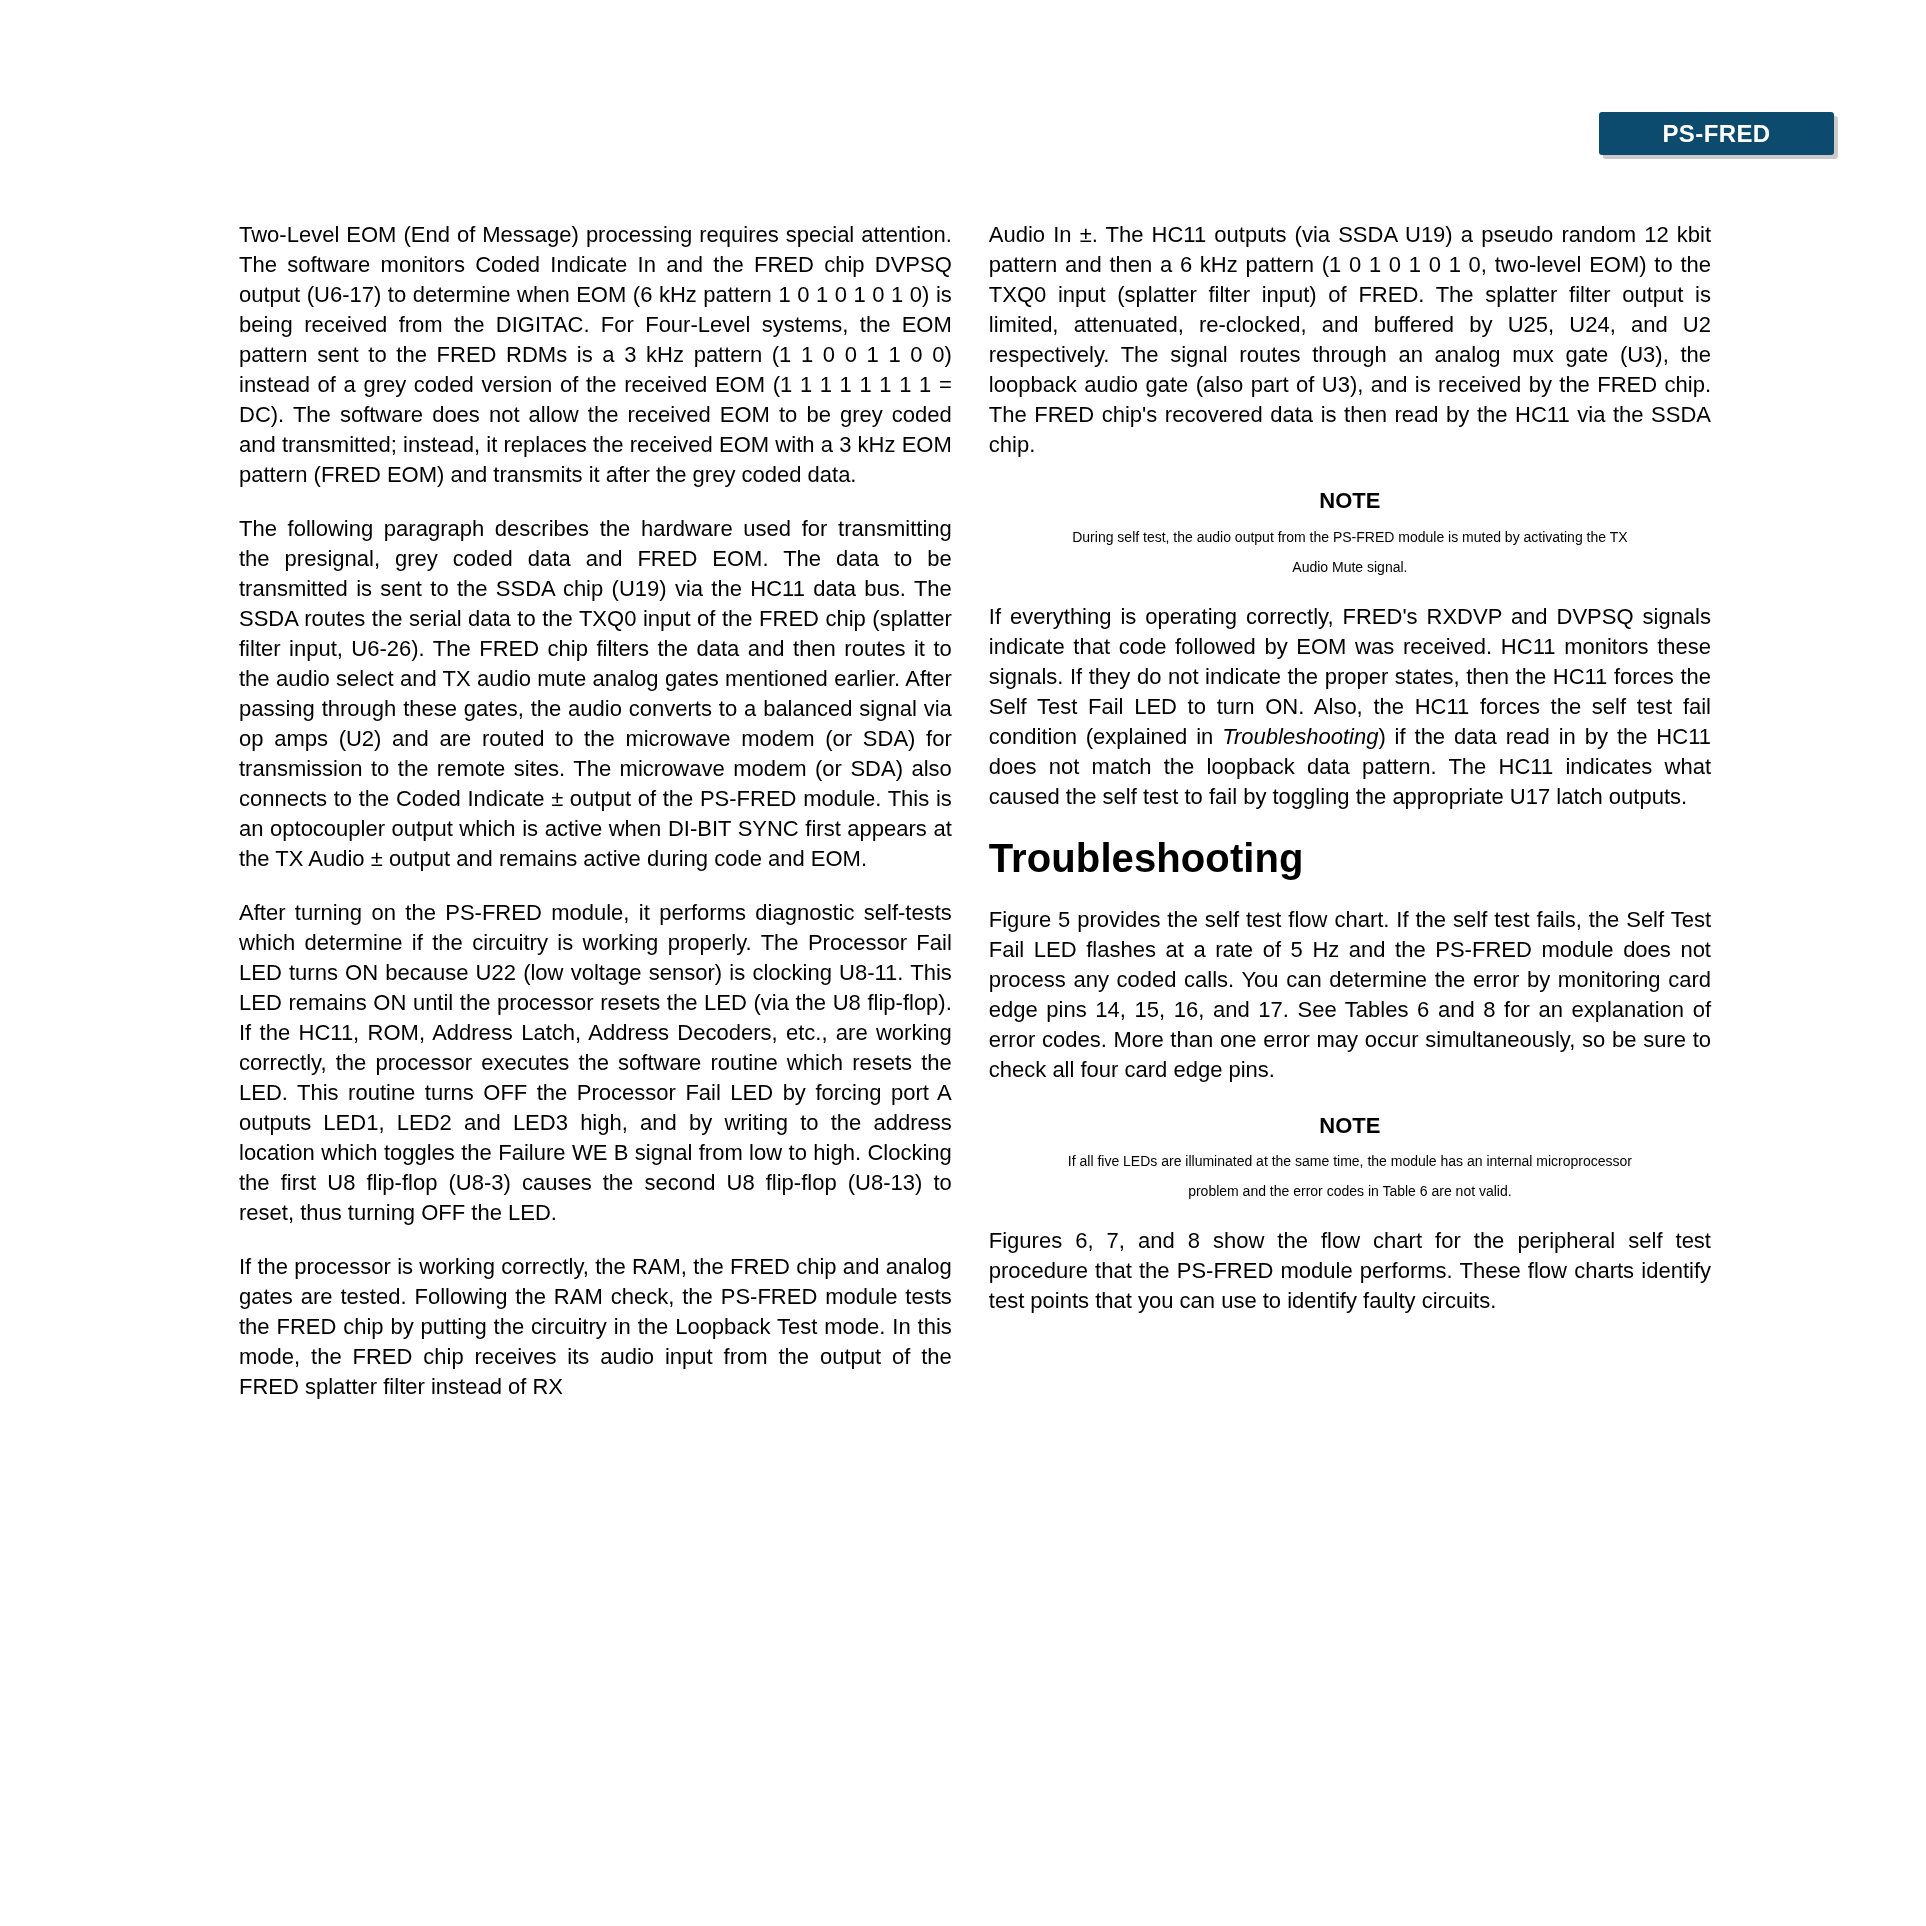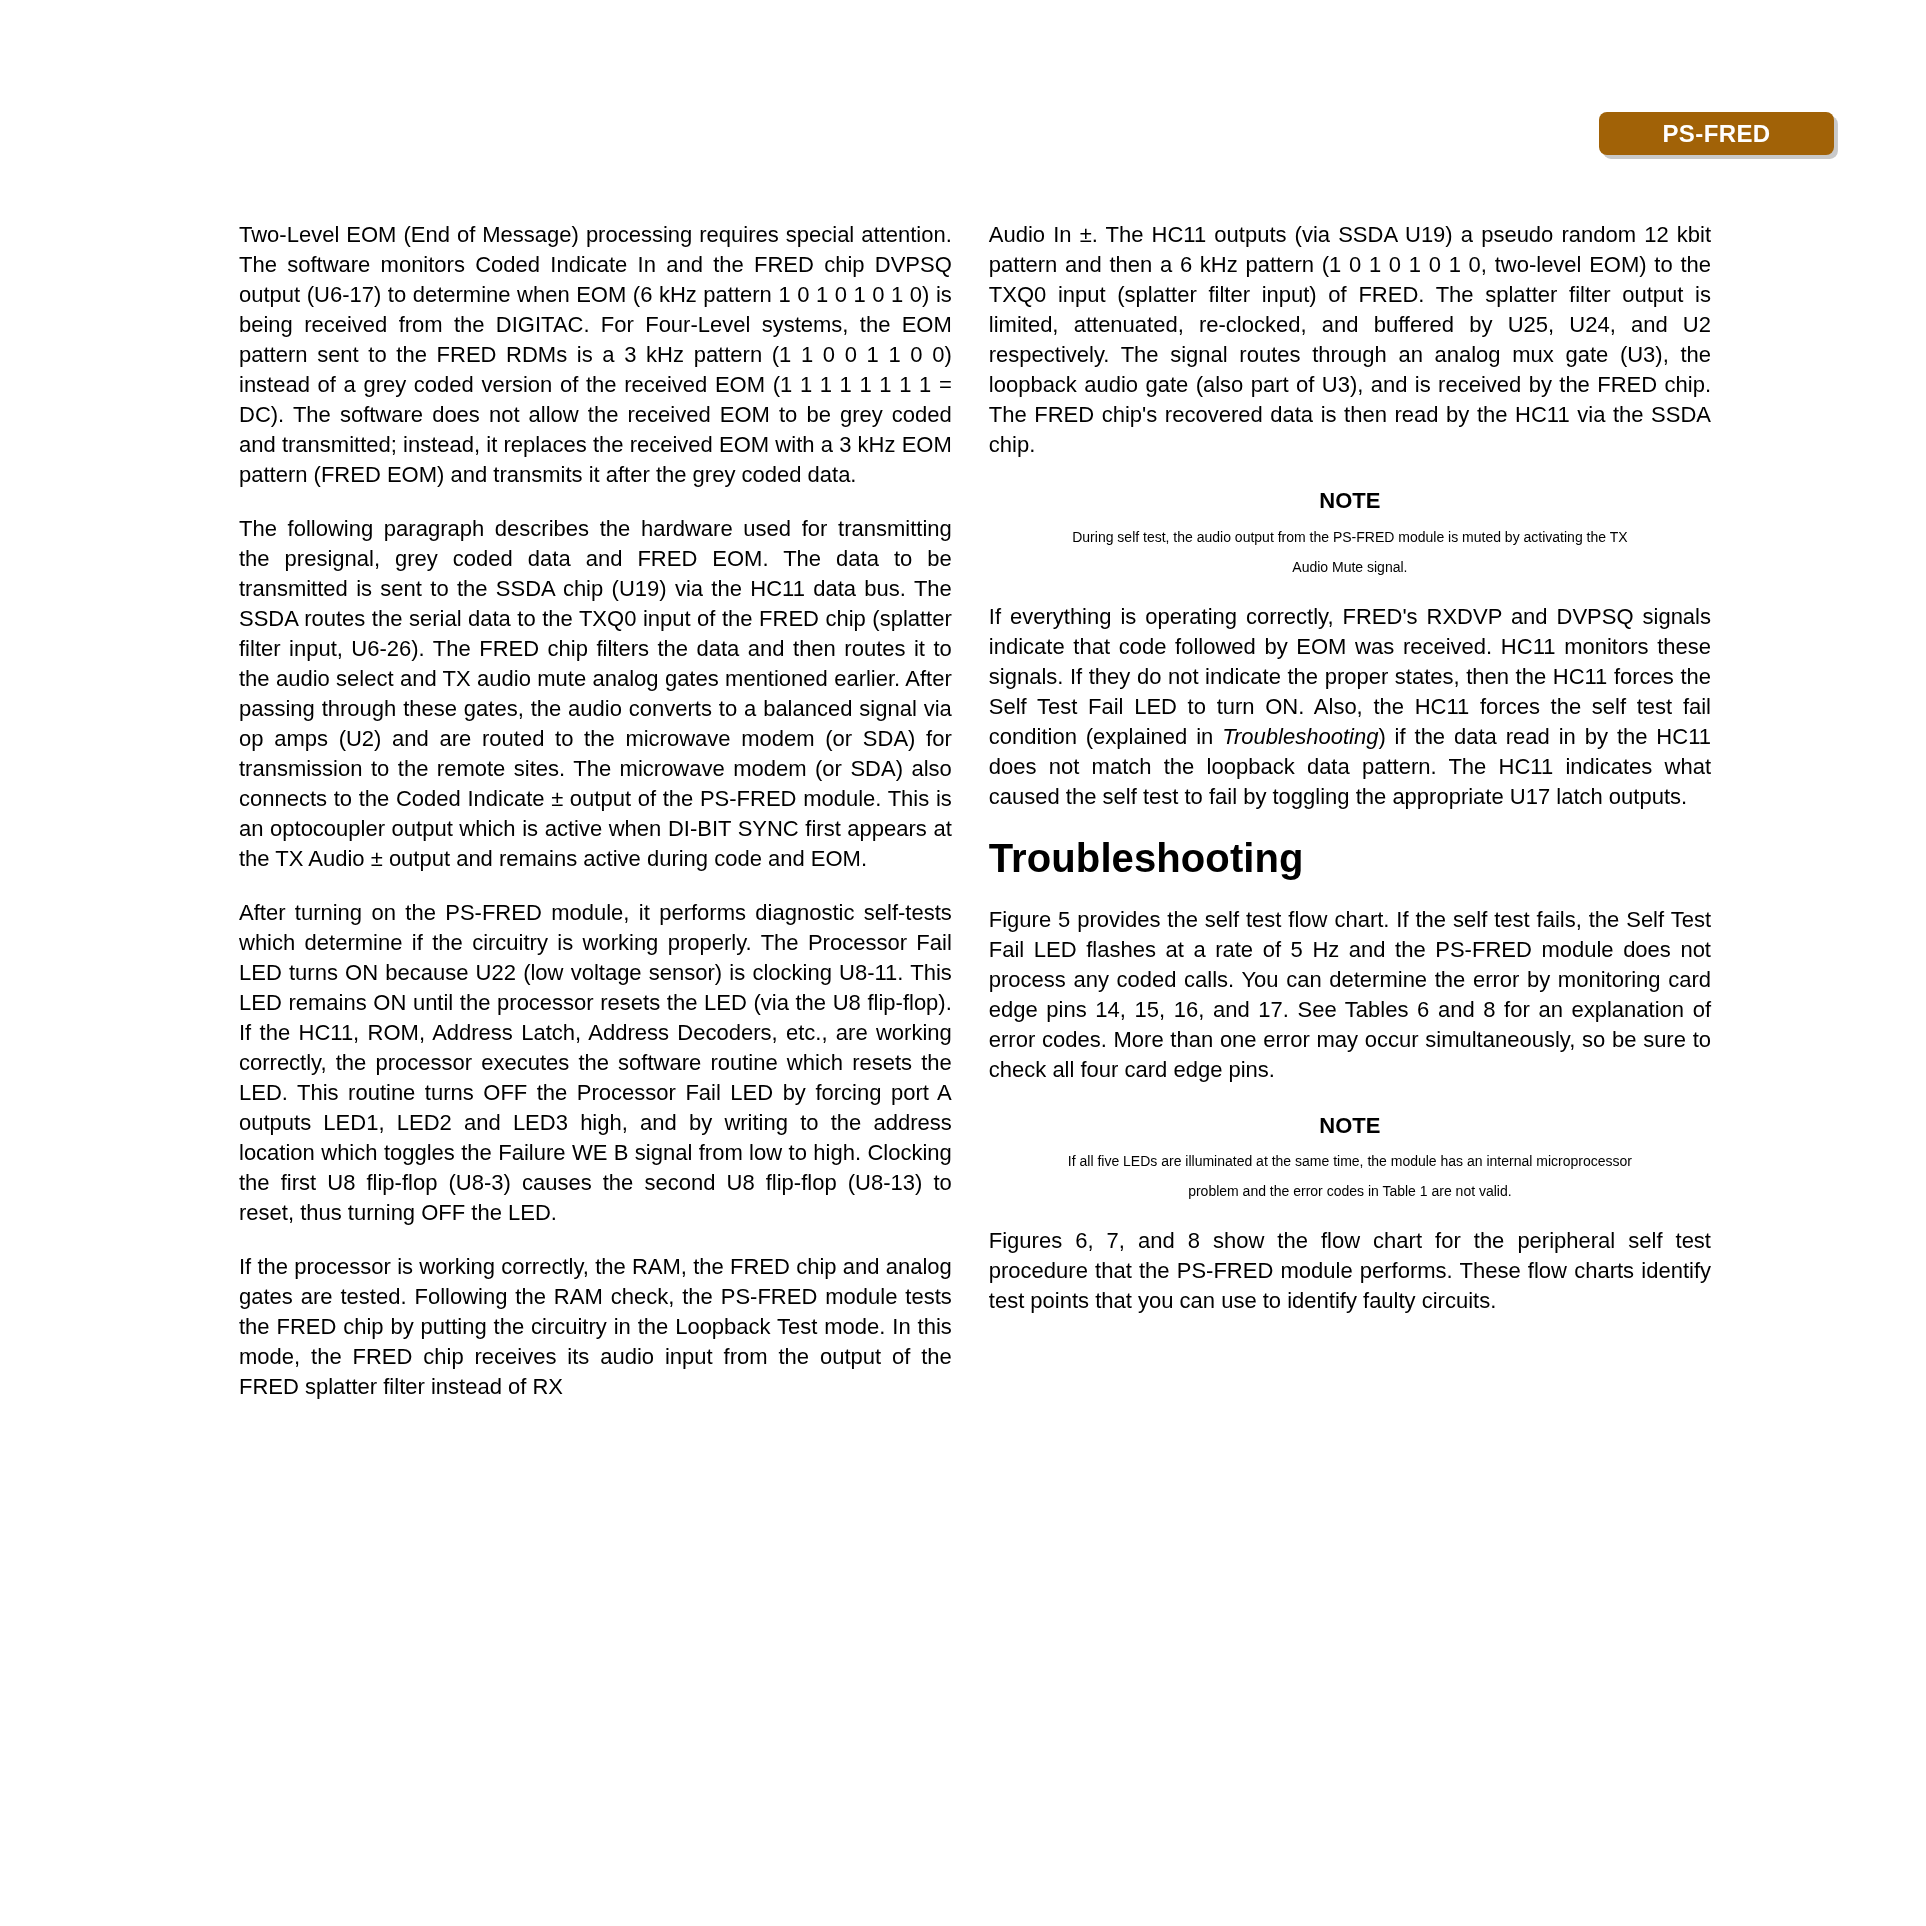--- a/index.html
+++ b/index.html
@@ -21,22 +21,22 @@
     padding: 0;
   }
 
   
   .header-tab {
     position: absolute;
     top: 112px;
     right: 105px;
     width: 235px;
     height: 43px;
-    background: #a16207;
-    border-radius: 8px;
+    background: #0c4a6e;
+    border-radius: 3px;
     box-shadow: 3.9px 3.9px 0 0 #c9c9c9;
   }
   .header-tab .tab-label {
     position: absolute;
     inset: 0;
     display: flex;
     align-items: center;
     justify-content: center;
     color: #ffffff;
     font-size: 24px;
@@ -132,21 +132,21 @@
       </div>
 
       <p class="body"><span>If everything is operating correctly, FRED's RXDVP and DVPSQ signals indicate that code followed by EOM was received. HC11 monitors these signals. If they do not indicate the proper states, then the HC11 forces the Self Test Fail LED to turn ON. Also, the HC11 forces the self test fail condition (explained in </span><em class="ital">Troubleshooting</em><span>) if the data read in by the HC11 does not match the loopback data pattern. The HC11 indicates what caused the self test to fail by toggling the appropriate U17 latch outputs.</span></p>
 
       <h1 class="section-big">Troubleshooting</h1>
 
       <p class="body">Figure 5 provides the self test flow chart. If the self test fails, the Self Test Fail LED flashes at a rate of 5 Hz and the PS-FRED module does not process any coded calls. You can determine the error by monitoring card edge pins 14, 15, 16, and 17. See Tables 6 and 8 for an explanation of error codes. More than one error may occur simultaneously, so be sure to check all four card edge pins.</p>
 
       <div class="note note-wide">
         <div class="note-title">NOTE</div>
-        <div class="note-body">If all five LEDs are illuminated at the same time, the module has an internal microprocessor problem and the error codes in Table 1 are not valid.</div>
+        <div class="note-body">If all five LEDs are illuminated at the same time, the module has an internal microprocessor problem and the error codes in Table 6 are not valid.</div>
       </div>
 
       <p class="body">Figures 6, 7, and 8 show the flow chart for the peripheral self test procedure that the PS-FRED module performs. These flow charts identify test points that you can use to identify faulty circuits.</p>
     </div>
 
   </div>
 
 </div>
 
 

